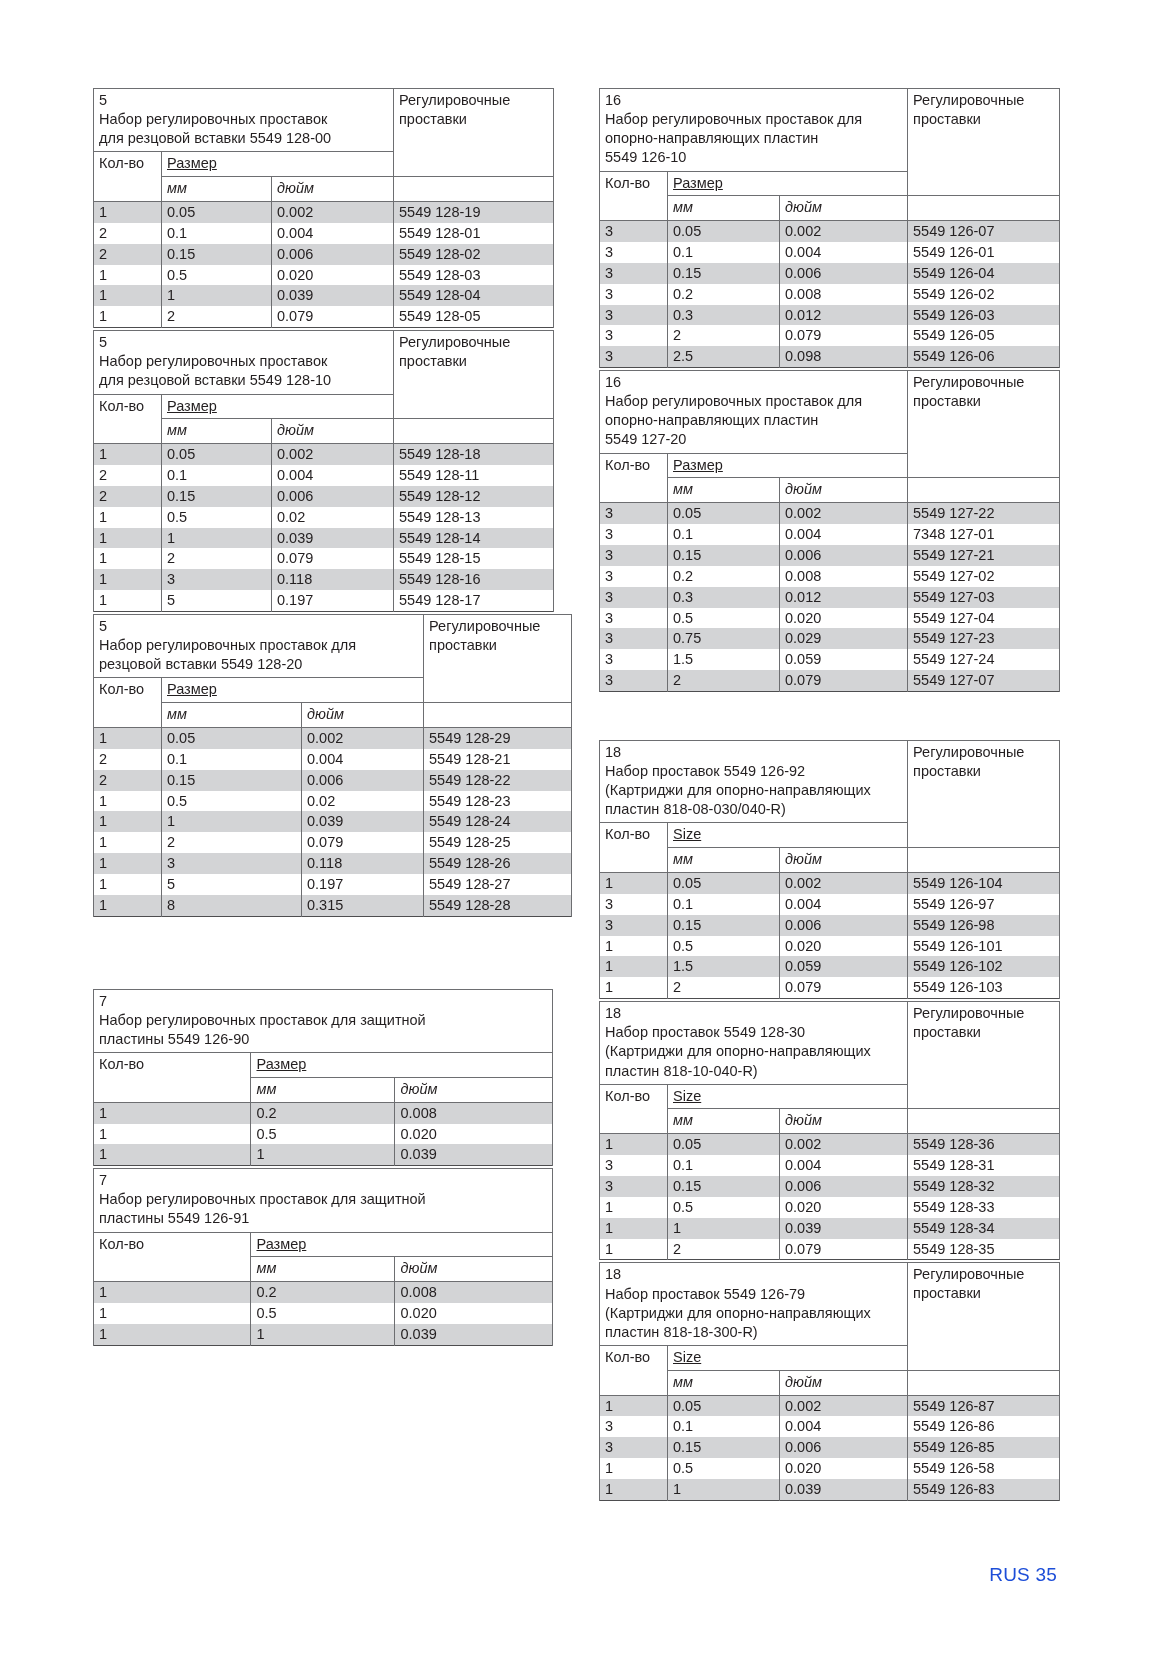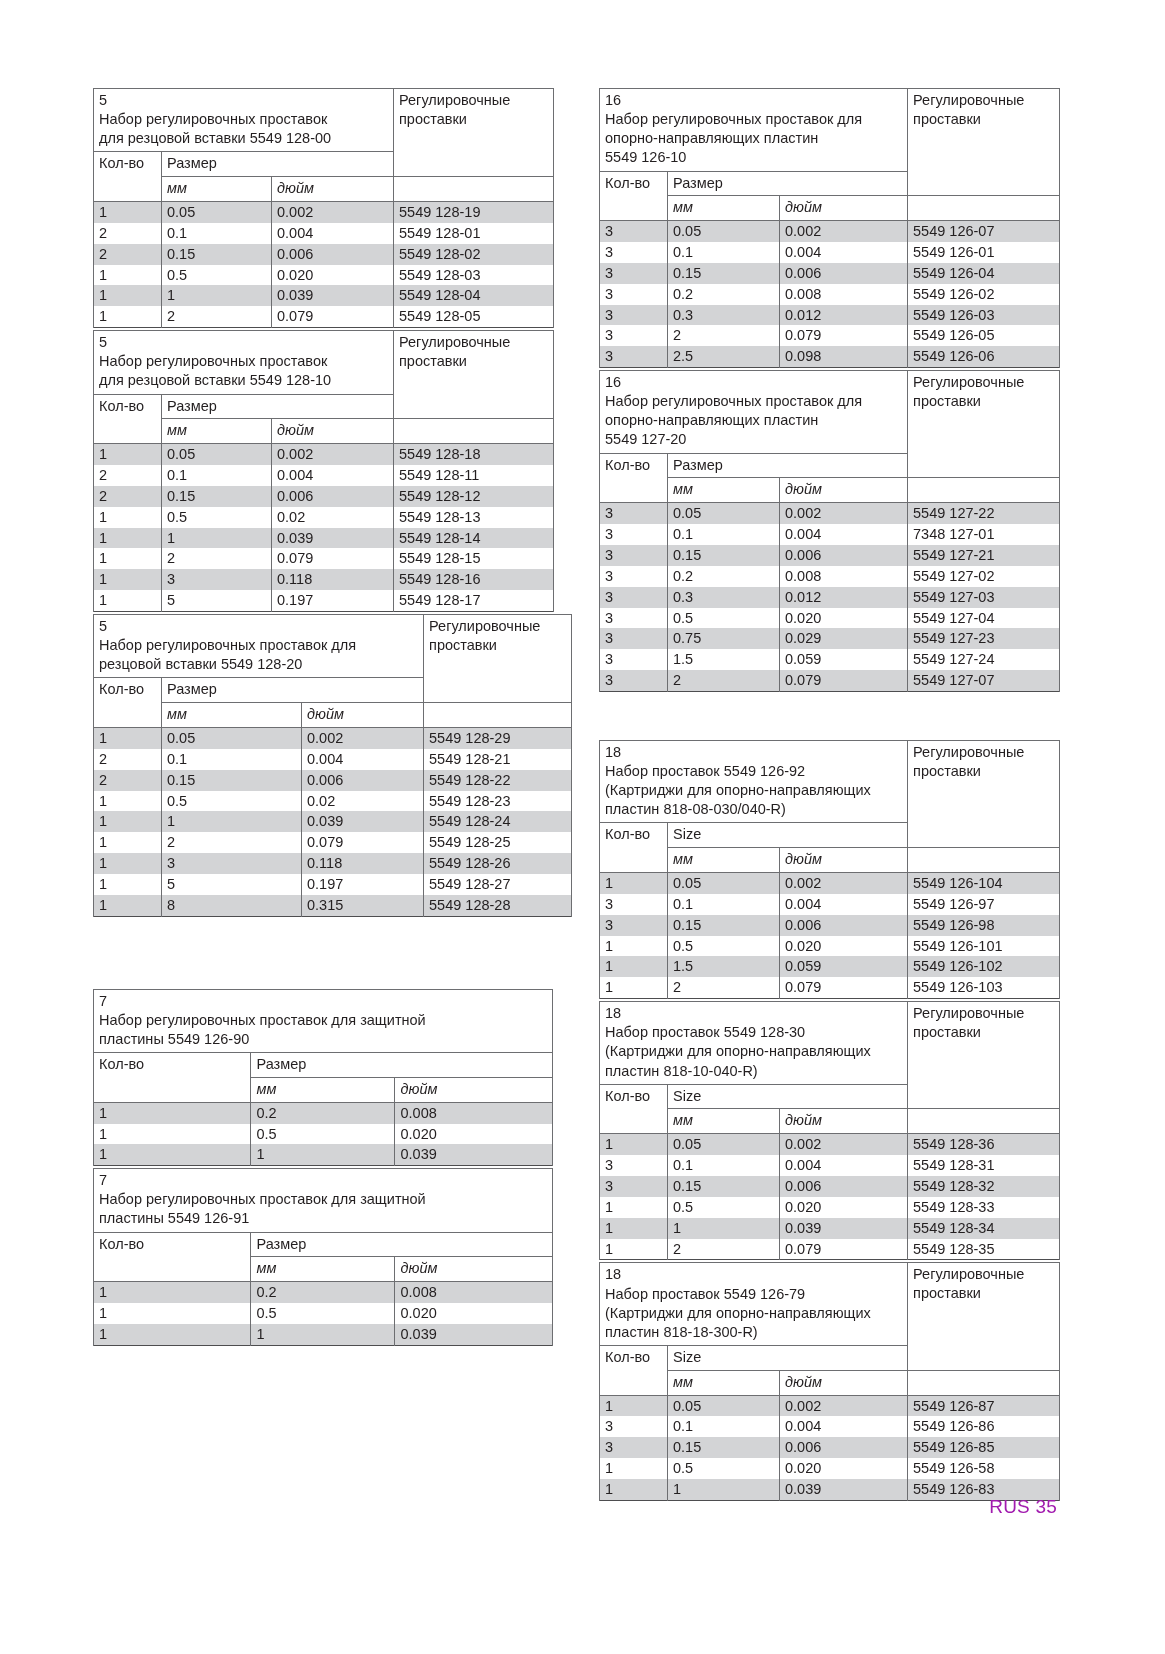--- a/index.html
+++ b/index.html
@@ -54,21 +54,21 @@
     padding-top: 1px;
     padding-bottom: 1px;
     border-top: none;
     border-bottom: none;
     white-space: nowrap;
   }
   table.spec tr.data.shade td { background: #d3d4d6; }
   table.spec tr.data td.pn { }
 
   .hdr-title { line-height: 1.32; }
-  .center { text-align: center; }
+  .center { text-align: center; text-decoration: underline; }
 
   .right-head {
     vertical-align: top;
   }
 
   
   .gap-0  { margin-top: 0px; }
   .gap-s  { margin-top: 2px; }
   .gap-l  { margin-top: 48px; }
   .gap-xl { margin-top: 72px; }
@@ -92,24 +92,24 @@
 
   
   .wr-qty { width: 68px; }
   .wr-mm  { width: 112px; }
   .wr-in  { width: 128px; }
   .wr-pn  { width: 152px; }
 
   .footer {
     position: absolute;
     right: 108px;
-    top: 1496px;
+    top: 1564px;
     font-size: 19px;
     letter-spacing: 0.2px;
-    color: #a21caf;
+    color: #1d4ed8;
   }
 
   .sub-hdr td { padding-bottom: 0px; }
   .unit-row td { padding-top: 0px; font-style: italic; }
 </style>
 </head>
 <body>
 
 <div class="page">
 

